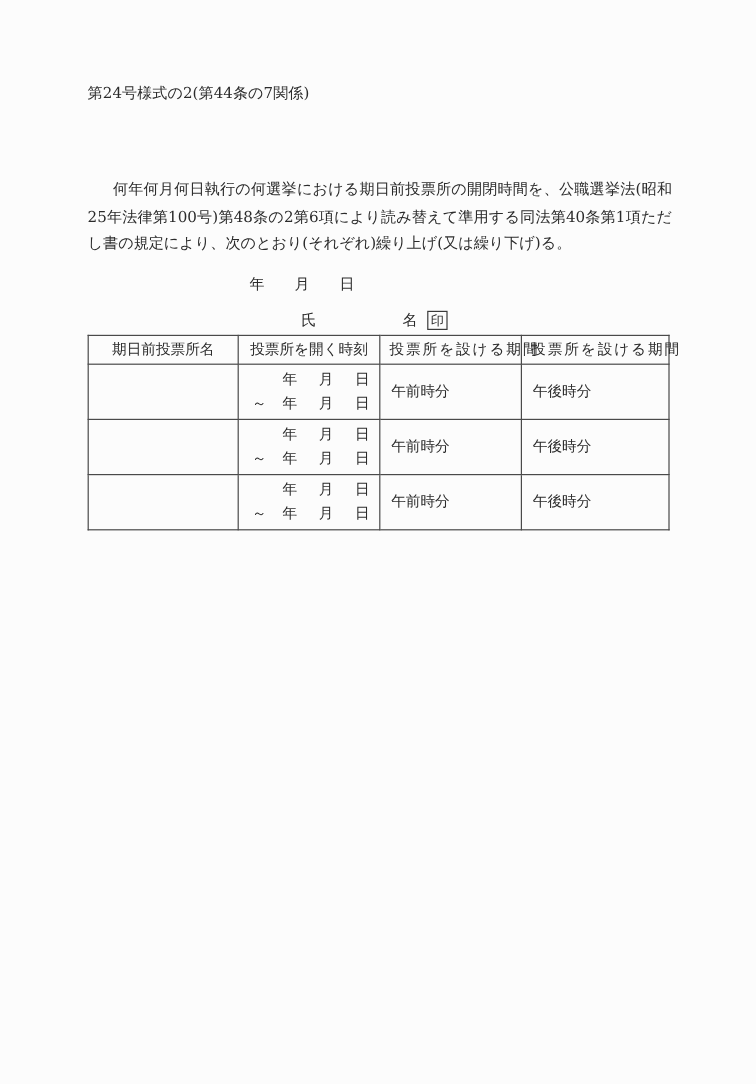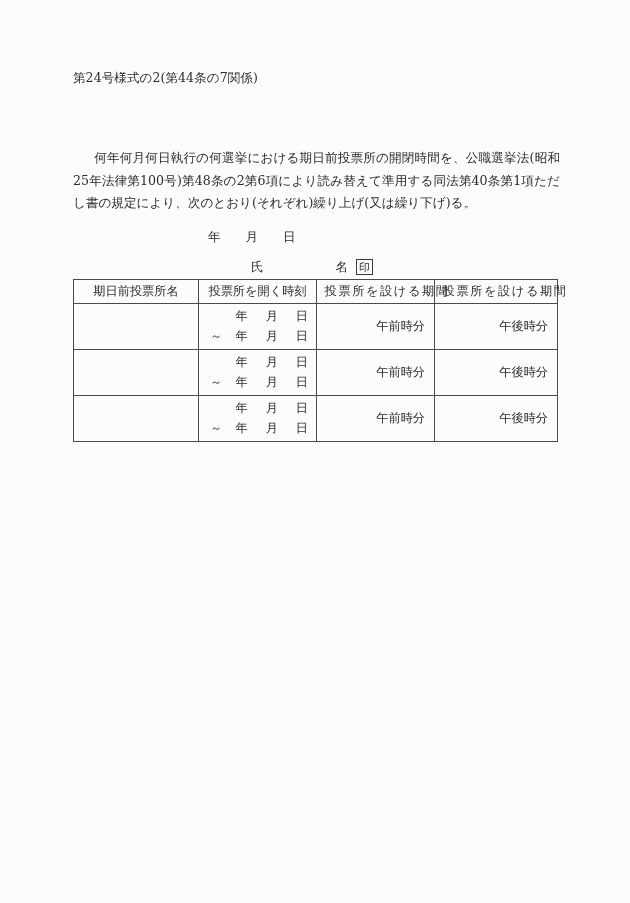--- a/index.html
+++ b/index.html
@@ -169,21 +169,21 @@
     display: flex;
     justify-content: flex-end;
     padding-right: 8px;
     gap: 18px;
   }
 
   
   .time-cell {
     display: flex;
     align-items: center;
-    justify-content: flex-end;
+    justify-content: flex-start;
     height: 45px;
     padding: 0 9px;
     box-sizing: border-box;
     font-size: 12.2px;
   }
 </style>
 </head>
 <body>
 
 <div class="page">

